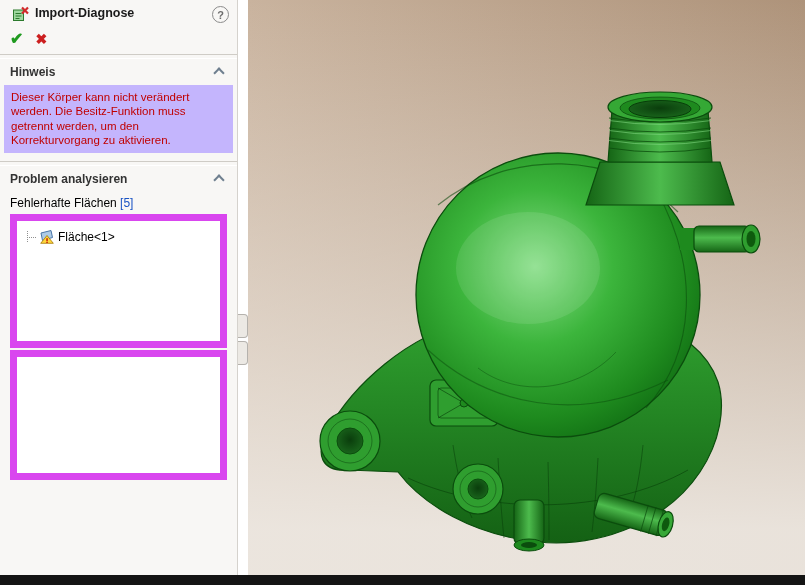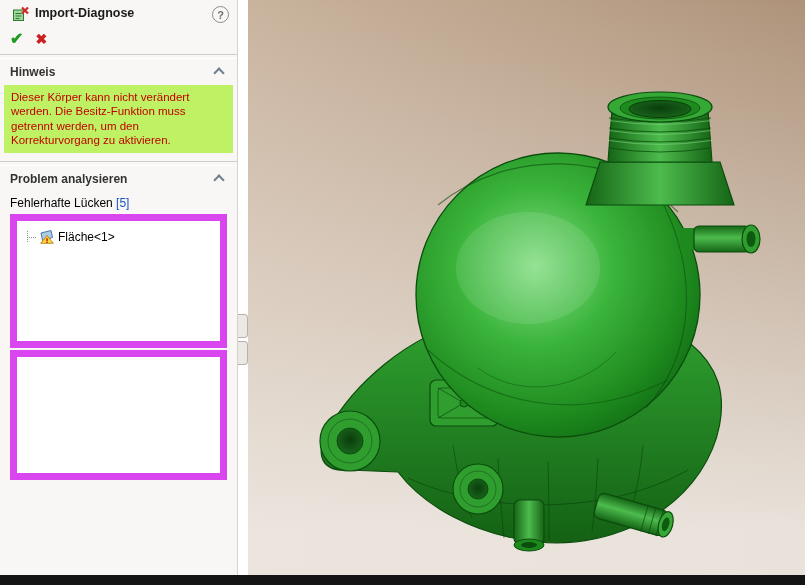--- a/index.html
+++ b/index.html
@@ -18,21 +18,21 @@
   .action-row { display:flex; align-items:center; gap:12px; padding:4px 10px 7px 10px; }
   .ok-btn { color:#1f9a1f; font-size:16px; font-weight:bold; line-height:16px; }
   .cancel-btn { color:#cc1f1f; font-size:14px; font-weight:bold; line-height:16px; }
   .divider { height:5px; border-top:1px solid #cfccc6; border-bottom:1px solid #ffffff; }
 
   .section-header { display:flex; align-items:flex-start; padding:6px 10px 4px 10px; }
   .section-header .hdr { font-size:12px; font-weight:bold; color:#333; flex:1 1 auto; }
   .chevron-up { width:8px; height:8px; border-left:2px solid #6f7f8f; border-top:2px solid #6f7f8f;
                 transform:rotate(45deg); margin-right:4px; margin-top:4px; }
 
-  .warning-box { margin:2px 4px 8px 4px; background:#bef264; padding:5px 7px;
+  .warning-box { margin:2px 4px 8px 4px; background:#c4b5fd; padding:5px 7px;
                  font-size:11.5px; line-height:1.25; color:#c00000; }
 
   .field-label { font-size:12px; color:#000; padding:6px 10px 4px 10px; }
   .count { color:#1a53c4; }
 
   .list-box { margin:0 10px; background:#ffffff; border:7px solid #d946ef; }
   #faces-box { height:134px; padding:6px 4px 4px 6px; overflow:hidden; }
   #gaps-box  { height:130px; margin-top:2px; }
 
   .tree-item { position:relative; height:20px; display:flex; align-items:center;
@@ -94,21 +94,21 @@
     <div class="warning-box">Dieser Körper kann nicht verändert werden. Die Besitz-Funktion muss getrennt werden, um den Korrekturvorgang zu aktivieren.</div>
 
     <div class="divider"></div>
 
     <div class="section-header">
       <span class="hdr">Problem analysieren</span>
       <span class="chevron-up"></span>
     </div>
 
     <div class="field-label">
-      <span>Fehlerhafte Lücken</span>
+      <span>Fehlerhafte Flächen</span>
       <span class="count">[5]</span>
     </div>
 
     <div class="list-box" id="faces-box">
 
       <div class="tree-item">
         <svg class="face-icon" viewBox="0 0 15 15">
           <polygon points="2,4 12,1.5 13.5,8.5 3.5,11.5" fill="#aecbe6" stroke="#4b76a8" stroke-width="1"></polygon>
           <polygon points="8,6.5 14.3,14.3 1.7,14.3" fill="#ffd83d" stroke="#a77700" stroke-width="0.8"></polygon>
           <rect x="7.4" y="9.2" width="1.3" height="3" fill="#c00000"></rect>

